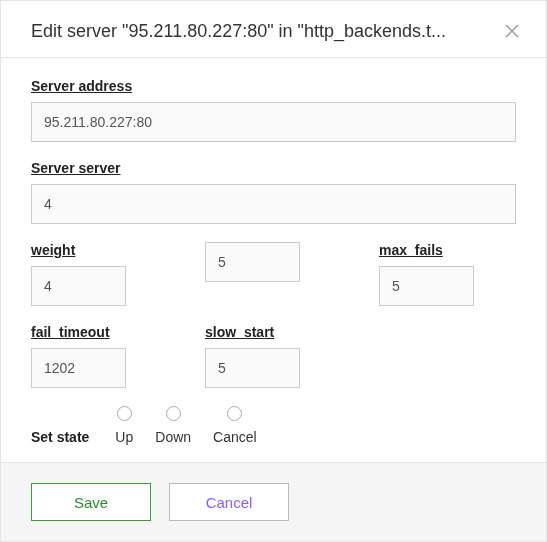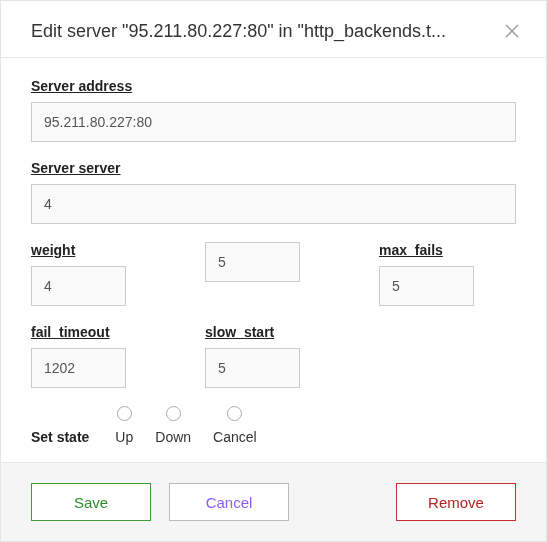--- a/index.html
+++ b/index.html
@@ -192,16 +192,15 @@
         <span class="radio-circle"></span>
         <span class="radio-text">Cancel</span>
       </label>
     </div>
 
   </div>
 
   <div class="footer">
     <button class="btn btn-save">Save</button>
     <button class="btn btn-cancel">Cancel</button>
-    <button class="btn btn-remove">Remove</button>
   </div>
 
 </div>
 
 </body></html>

